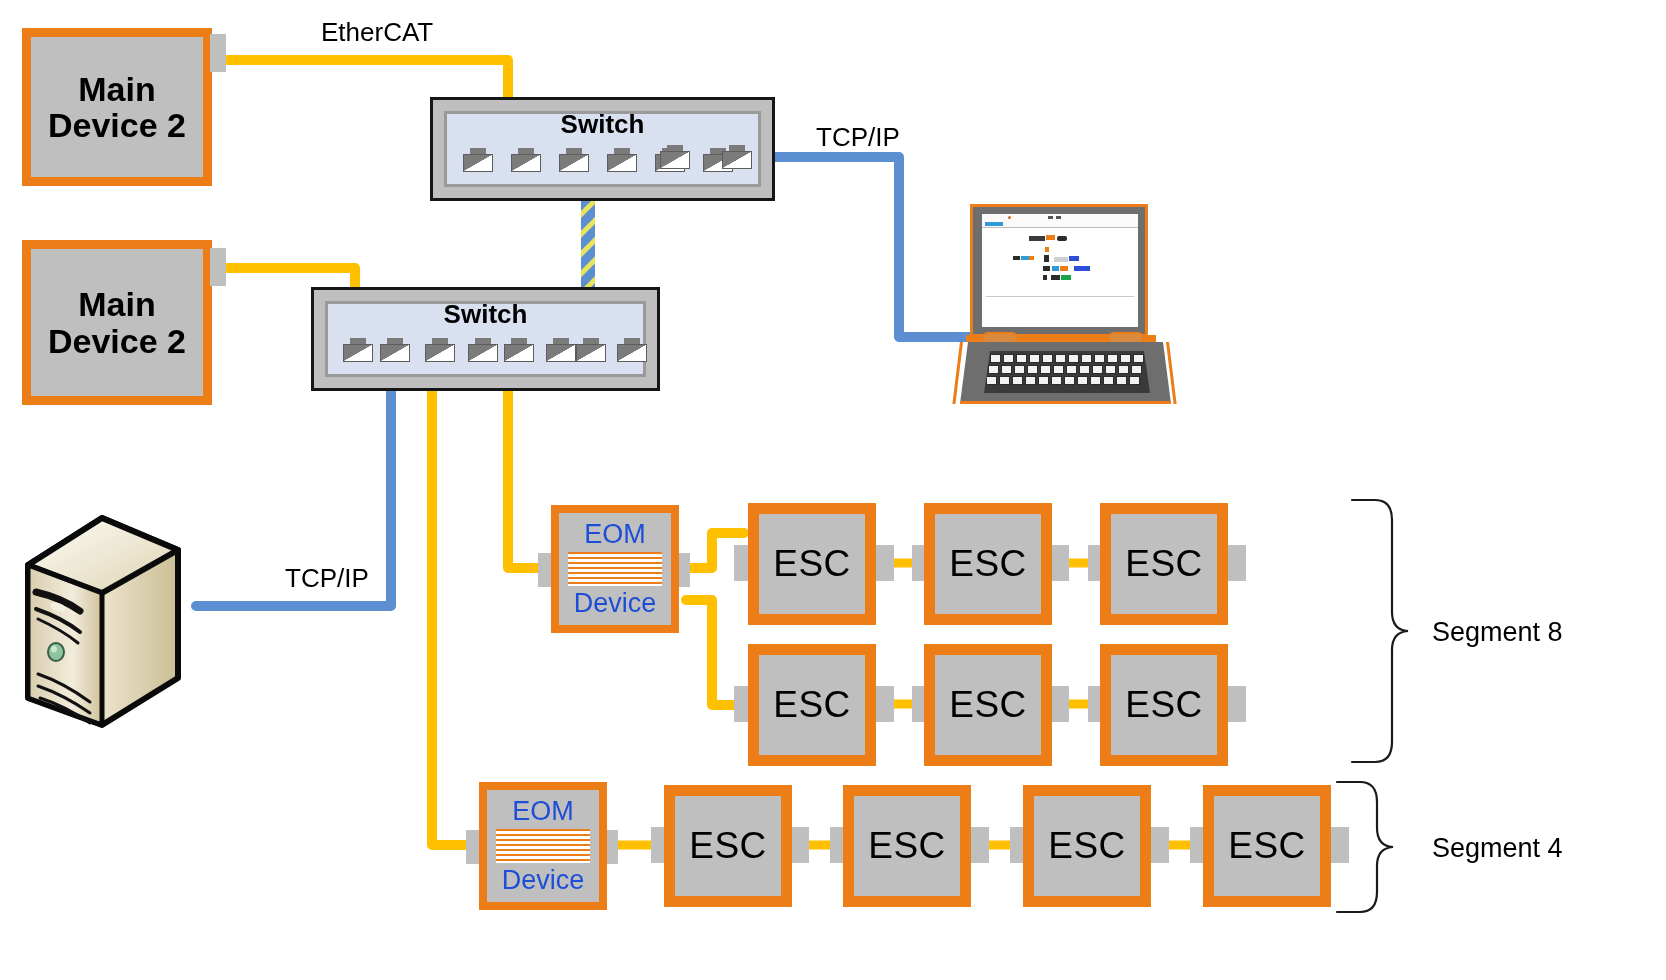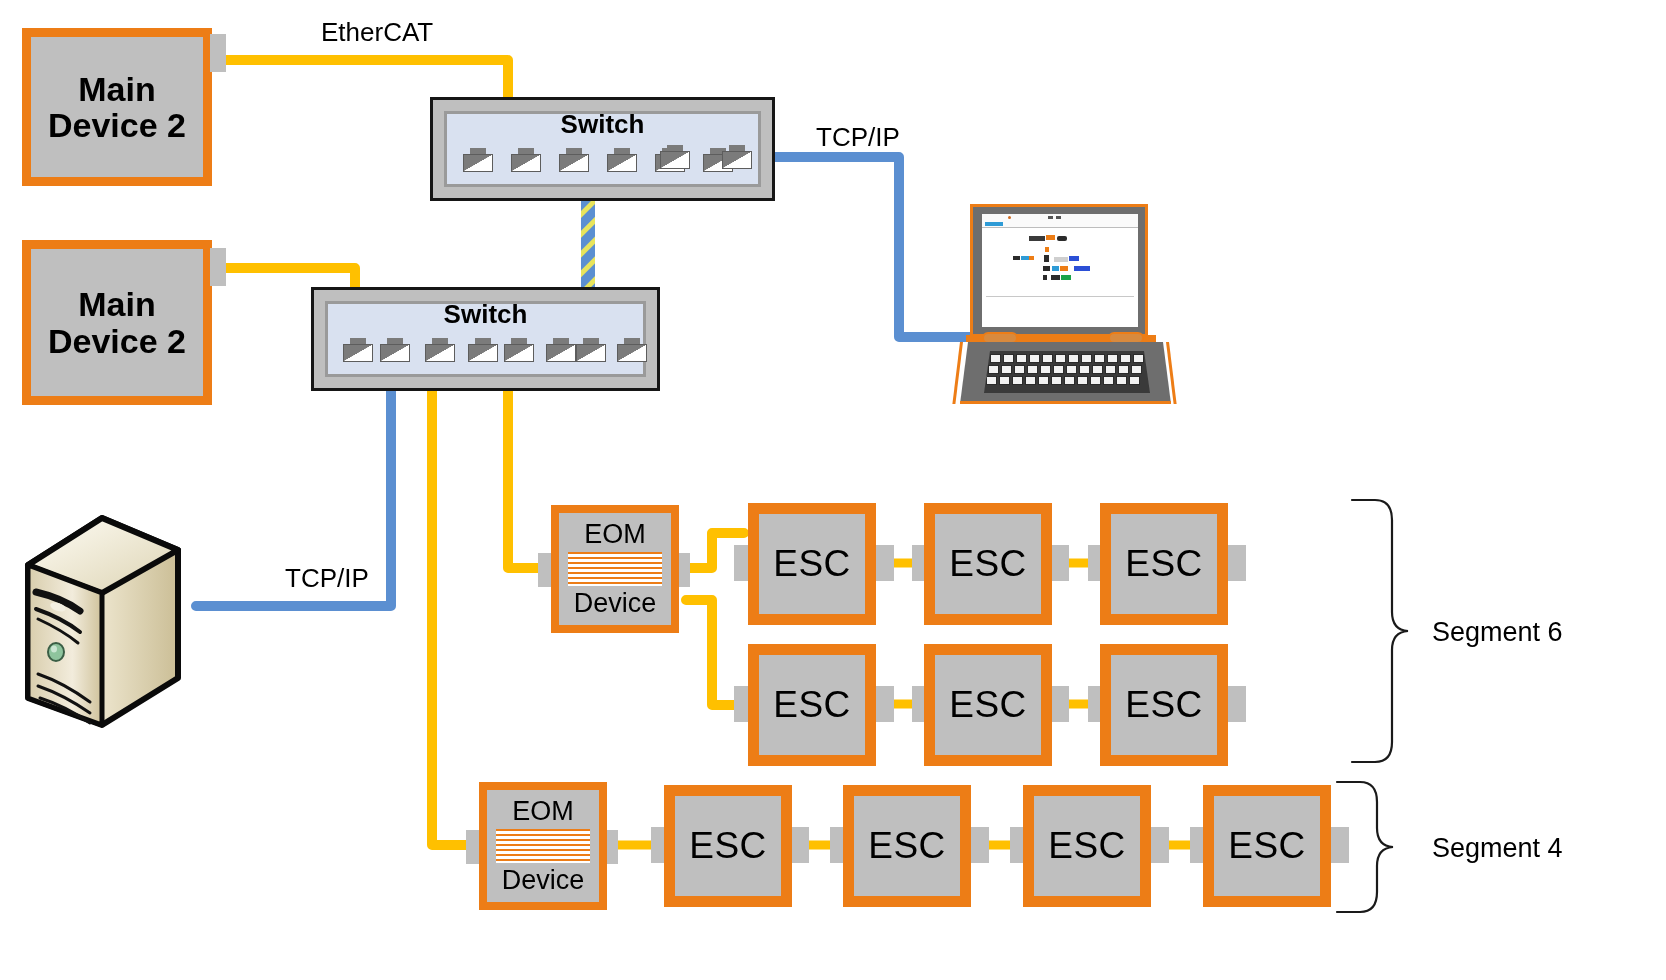--- a/index.html
+++ b/index.html
@@ -13,21 +13,21 @@
           display:flex;align-items:center;justify-content:center;}
   .devbox .orange{box-sizing:border-box;width:100%;height:100%;
           border:9px solid #ED7D16;background:#bfbfbf;
           display:flex;flex-direction:column;align-items:center;justify-content:center;
           line-height:1.06;color:#000;}
   .devbox.esc .orange{border-width:11px;}
   .tab{position:absolute;background:#bfbfbf;}
 
   .maintext{font-weight:bold;font-size:34px;text-align:center;color:#000;}
   .esctext{font-size:37px;color:#000;letter-spacing:.5px;}
-  .eomtext{font-size:27px;color:#000000;}
+  .eomtext{font-size:27px;color:#1d4ed8;}
   .eomstripes{width:84%;height:34px;margin:3px 0;
      background:repeating-linear-gradient(to bottom,#ED7D16 0px,#ED7D16 2px,#fff 2px,#fff 5px);}
 
   
   .switch{position:absolute;box-sizing:border-box;background:#bfbfbf;
           border:3px solid #161616;}
   .switch .inner{box-sizing:border-box;position:absolute;left:11px;top:11px;right:11px;bottom:11px;
           background:#d9e1f0;border:3px solid #9a9a9a;}
   .switch .swlabel{position:absolute;left:0;right:0;top:9px;text-align:center;
           font-weight:bold;font-size:26px;color:#000;}
@@ -411,16 +411,16 @@
   </div>
 
   <div class="tab" style="left:1190px;top:827px;width:20px;height:36px;"></div>
   <div class="tab" style="left:1329px;top:827px;width:20px;height:36px;"></div>
   <div class="devbox esc" style="left:1203px;top:785px;width:128px;height:122px;">
     <div class="orange">
       <div class="esctext">ESC</div>
     </div>
   </div>
 
-  <div class="seglabel" style="left:1432px;top:617px;">Segment 6</div>
+  <div class="seglabel" style="left:1432px;top:617px;">Segment 8</div>
   <div class="seglabel" style="left:1432px;top:833px;">Segment 4</div>
 
 </div>
 
 </body></html>

